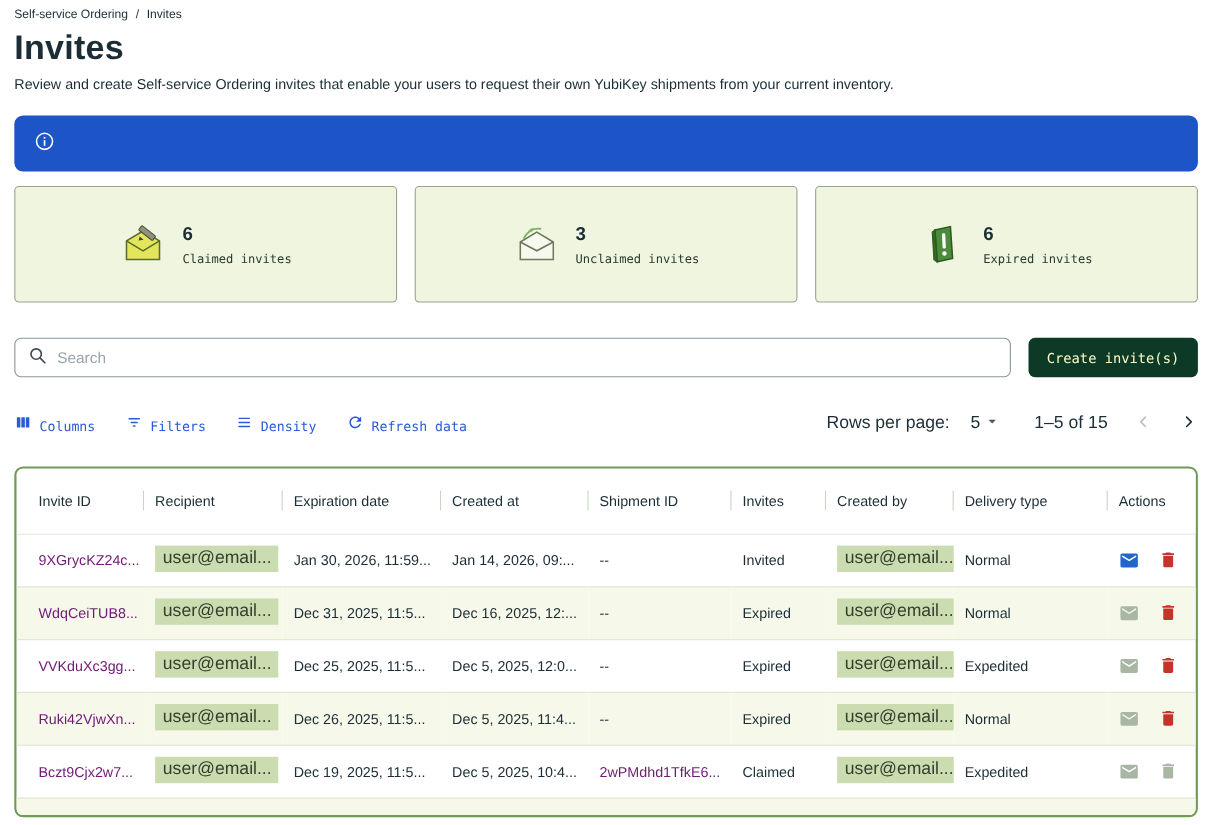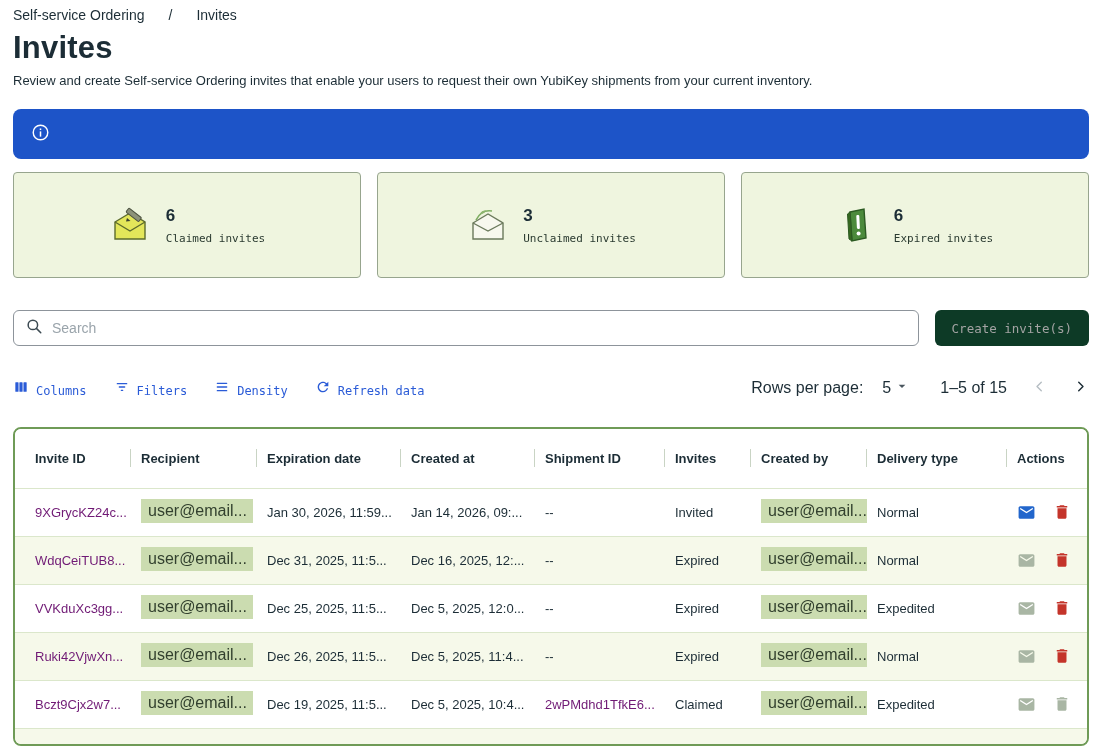--- a/index.html
+++ b/index.html
@@ -1,21 +1,21 @@
 <!DOCTYPE html>
 <html><head>
 <meta charset="utf-8">
 <style>
   *{box-sizing:border-box;margin:0;padding:0}
   html,body{width:1102px;height:750px;overflow:hidden}
   body{background:#fff;font-family:"Liberation Sans",sans-serif;color:#1c2d36}
   .page{padding:7px 13px 0}
 
   
-  .breadcrumb{display:flex;align-items:center;gap:24px;font-size:14px}
+  .breadcrumb{display:flex;align-items:center;gap:7px;font-size:11px}
   .breadcrumb .crumb-link{color:#1c2d36;text-decoration:none;cursor:pointer}
   .breadcrumb .sep{color:#1c2d36}
   .page-title{font-size:31px;font-weight:700;margin-top:7px;letter-spacing:.2px}
   .subtitle{font-size:13px;margin-top:7px}
 
   
   .banner{margin-top:21px;background:#1d54c8;color:#fff;border-radius:8px;padding:13px 18px;display:flex;gap:11px;align-items:flex-start}
   .banner-icon{flex:0 0 auto;margin-top:1px}
   .banner-title{font-size:14px;font-weight:700}
   .banner-body{font-size:12.5px;margin-top:7px;color:rgba(255,255,255,.93)}
@@ -26,37 +26,37 @@
   .stat-icon{width:42px;height:38px;flex:0 0 auto}
   .stat-value{font-size:17px;font-weight:700}
   .stat-label{font-family:"DejaVu Sans Mono",monospace;font-size:11px;margin-top:6px;color:#2a3a30}
 
   
   .search-row{display:flex;margin-top:32px;gap:16px;align-items:center}
   .search-box{flex:1;height:36px;border:1px solid #8d949b;border-radius:6px;display:flex;align-items:center;padding:0 11px;gap:9px;background:#fff}
   .search-box svg{color:#3c4a52}
   .search-box input{border:0;outline:0;flex:1;font-size:14px;font-family:"Liberation Sans",sans-serif;color:#4d7c0f;background:transparent}
   .search-box input::placeholder{color:#9aa4ab}
-  .create-btn{height:36px;background:#0d3a26;color:#a3a3a3;border:0;border-radius:6px;font-family:"DejaVu Sans Mono",monospace;font-size:12.5px;padding:0 17px;cursor:pointer;white-space:nowrap}
+  .create-btn{height:36px;background:#0d3a26;color:#fef9c3;border:0;border-radius:6px;font-family:"DejaVu Sans Mono",monospace;font-size:12.5px;padding:0 17px;cursor:pointer;white-space:nowrap}
 
   
   .toolbar{display:flex;align-items:center;margin-top:27px;height:30px}
   .tb-btn{display:flex;align-items:flex-end;gap:7px;color:#2a5bd7;font-family:"DejaVu Sans Mono",monospace;font-size:12px;margin-right:27px;cursor:pointer;background:none;border:0}
   .tb-right{margin-left:auto;display:flex;align-items:center;font-size:16px;color:#1c2d36}
   .rpp-select{display:flex;align-items:center;gap:3px;margin-left:19px;cursor:pointer}
   .rpp-select svg{color:#4a565e}
   .range{margin-left:30px}
   .pg-btn{background:none;border:0;margin-left:24px;cursor:pointer;display:flex;align-items:center}
   .pg-btn.disabled{color:#b6bec3}
   .pg-btn.enabled{color:#1c2d36}
 
   
   .table-wrap{margin-top:24px;border:2px solid #6f9b57;border-radius:8px;overflow:hidden;background:#fff}
   table{width:100%;border-collapse:collapse;table-layout:fixed;font-size:13px}
-  thead th{height:59px;font-weight:700;text-align:left;padding:0 10px;position:relative;background:#fff;cursor:pointer}
+  thead th{height:59px;font-weight:400;text-align:left;padding:0 10px;position:relative;background:#fff;cursor:pointer}
   thead th:first-child,tbody td:first-child{padding-left:20px}
   thead th:not(:last-child)::after{content:"";position:absolute;right:0;top:50%;transform:translateY(-50%);width:1px;height:18px;background:#c9d4c4}
   tbody td{height:47px;padding:0 10px;border-top:1px solid #dbe7cb;white-space:nowrap;overflow:hidden}
   tbody tr.striped{background:#f6f9ea}
   a.cell-link{color:#701a75;text-decoration:none;cursor:pointer}
   .redact{display:inline-block;background:#cbdcb0;color:#32402e;font-size:16px;padding:4px 9px 4px 7px;line-height:1;max-width:112px;overflow:hidden;white-space:nowrap}
   .actions-cell{display:flex;align-items:center;gap:17px;height:47px}
   .icon-btn{background:none;border:0;cursor:pointer;display:flex;align-items:center;padding:0}
   .mail-btn{color:#2266cc}
   .del-btn{color:#c4342a}

